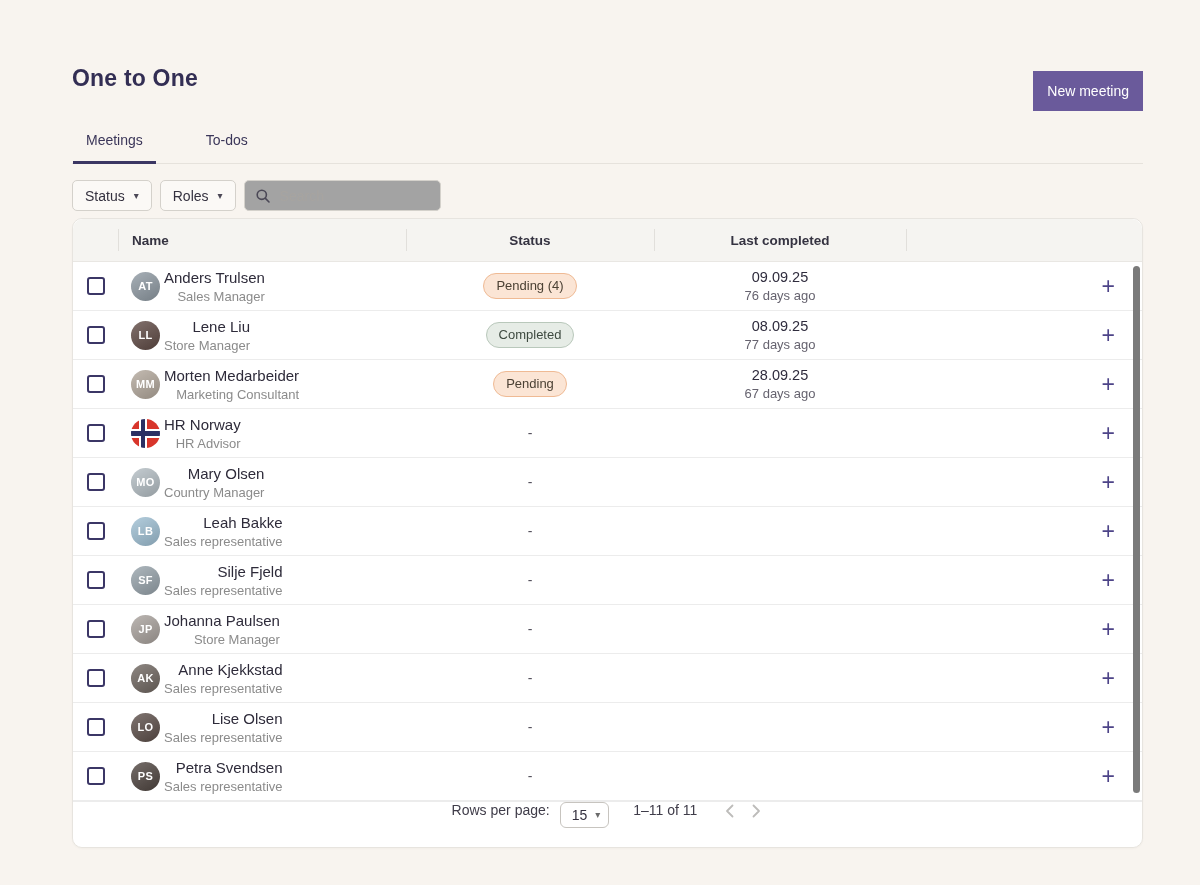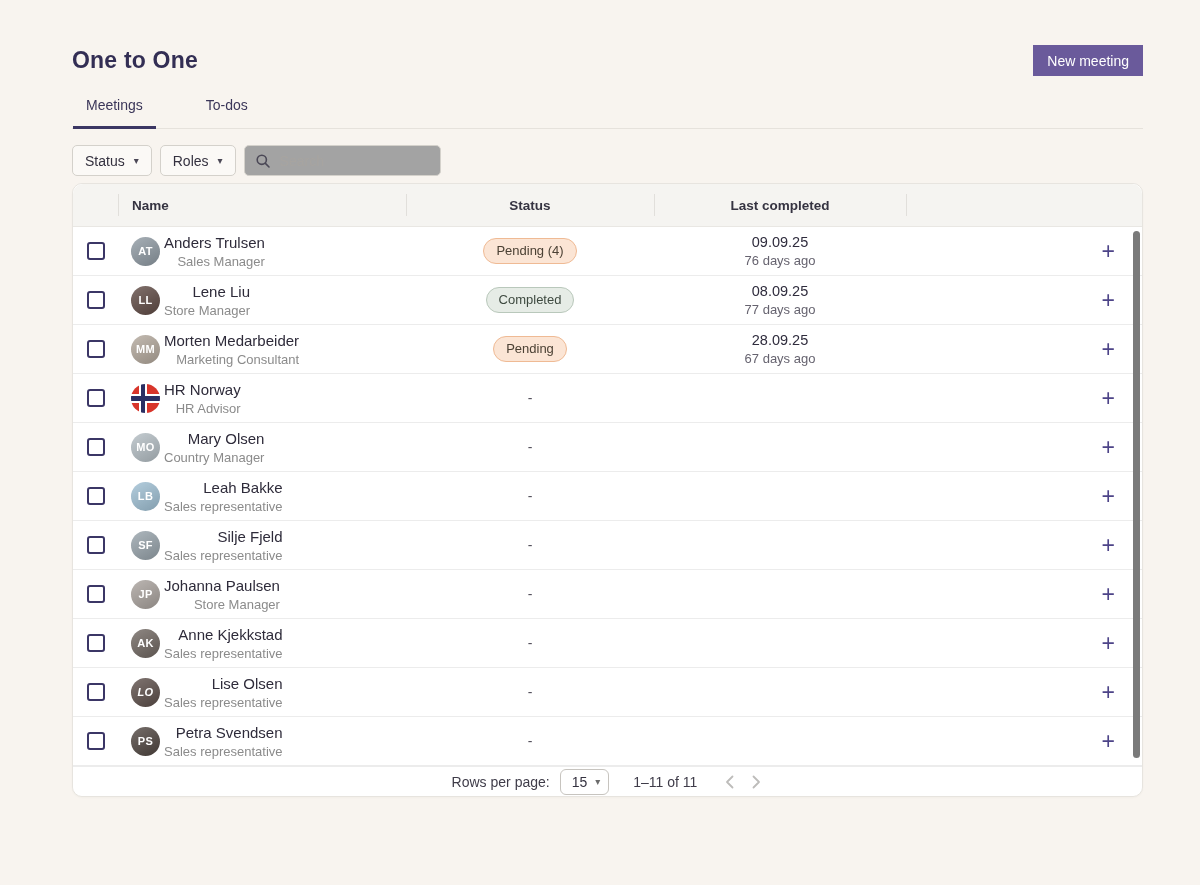--- a/index.html
+++ b/index.html
@@ -24,22 +24,22 @@
   
   .topbar{display:flex;justify-content:space-between;align-items:center;padding-top:45px;}
   .page-title{font-size:23px;font-weight:600;color:var(--title-text);letter-spacing:.2px;}
   .top-actions{display:flex;gap:7px;align-items:center;}
   .btn{font-family:inherit;font-size:14px;cursor:pointer;display:inline-flex;align-items:center;justify-content:center;}
   .btn-outline{
     height:31px;padding:0 13px;gap:10px;background:#fdfcfa;border:1px solid #c9c6c0;
     border-radius:8px;color:#34313f;font-weight:500;
   }
   .btn-primary{
-    height:31px;padding:0 14px;background:var(--accent-purple);border:none;border-radius:0;
-    color:#ffffff;font-weight:500;
+    height:40px;padding:0 14px;background:var(--accent-purple);border:none;border-radius:0;
+    color:#ffffff;font-weight:500;margin-top:26px;
   }
   .chev-svg{display:block;}
 
   
   .tabs{margin-top:21px;border-bottom:1px solid #e6e2dc;display:flex;gap:37px;padding-left:1px;}
   .tab{
     padding:0 13px 13px;font-size:14px;font-weight:500;color:#3b3659;cursor:pointer;
     border-bottom:3px solid transparent;margin-bottom:-1px;
   }
   .tab.active{border-bottom-color:#3b3663;}
@@ -106,21 +106,21 @@
   .d-date{font-size:14.5px;color:#2f2c3d;line-height:19px;}
   .d-ago{font-size:13px;color:#66636f;line-height:17px;}
   .cell-action{display:flex;justify-content:flex-end;padding-right:23px;}
   .plus-btn{
     background:none;border:none;cursor:pointer;color:var(--plus-icon);
     font-size:23px;font-weight:300;line-height:20px;padding:0 4px;font-family:inherit;
   }
 
   
   .tfoot{
-    height:30px;border-top:1px solid var(--row-border);display:flex;align-items:center;
+    height:46px;border-top:1px solid var(--row-border);display:flex;align-items:flex-start;
     justify-content:center;gap:0;background:#fff;border-radius:0 0 10px 10px;font-size:14px;color:#3f3c49;
   }
   .rpp-label{margin-right:10px;}
   .rpp-select{
     display:inline-flex;align-items:center;gap:8px;border:1px solid #c7c4bf;border-radius:6px;
     padding:4px 8px 4px 11px;background:#fff;cursor:pointer;font-family:inherit;font-size:14px;color:#34313f;
   }
   .range-text{margin:0 0 0 24px;}
   .page-nav{display:flex;gap:14px;margin-left:26px;}
   .nav-btn{background:none;border:none;cursor:default;padding:2px;display:flex;align-items:center;}
@@ -400,21 +400,21 @@
         <span>+</span>
       </button>
     </div>
   </div>
 
   <div class="grid-row row">
     <div class="cell-check">
       <input type="checkbox" class="checkbox" style="">
     </div>
     <div class="cell-name">
-      <span class="avatar" style="background-color: rgb(92, 78, 73); font-style: italic;">LO</span>
+      <span class="avatar" style="background-color: rgb(92, 78, 73);">LO</span>
       <span class="name-lines">
         <span class="p-name">Lise Olsen</span>
         <span class="p-role">Sales representative</span>
       </span>
     </div>
     <div class="cell-status">-</div>
     <div class="cell-date">
       <div class="d-date"></div>
       <div class="d-ago"></div>
     </div>

